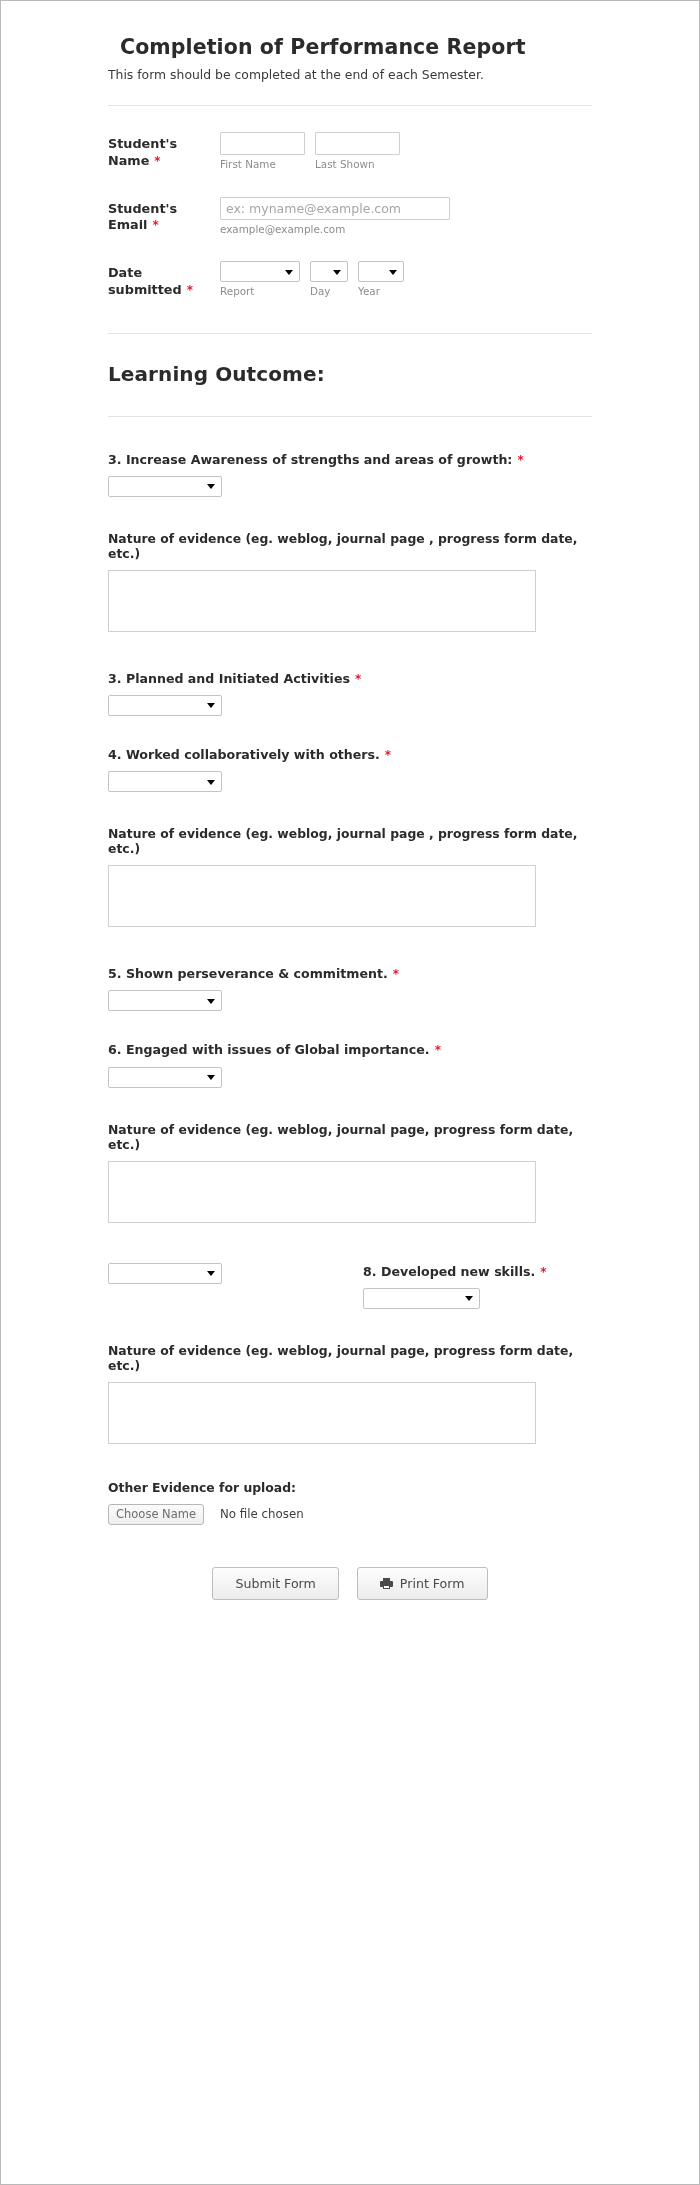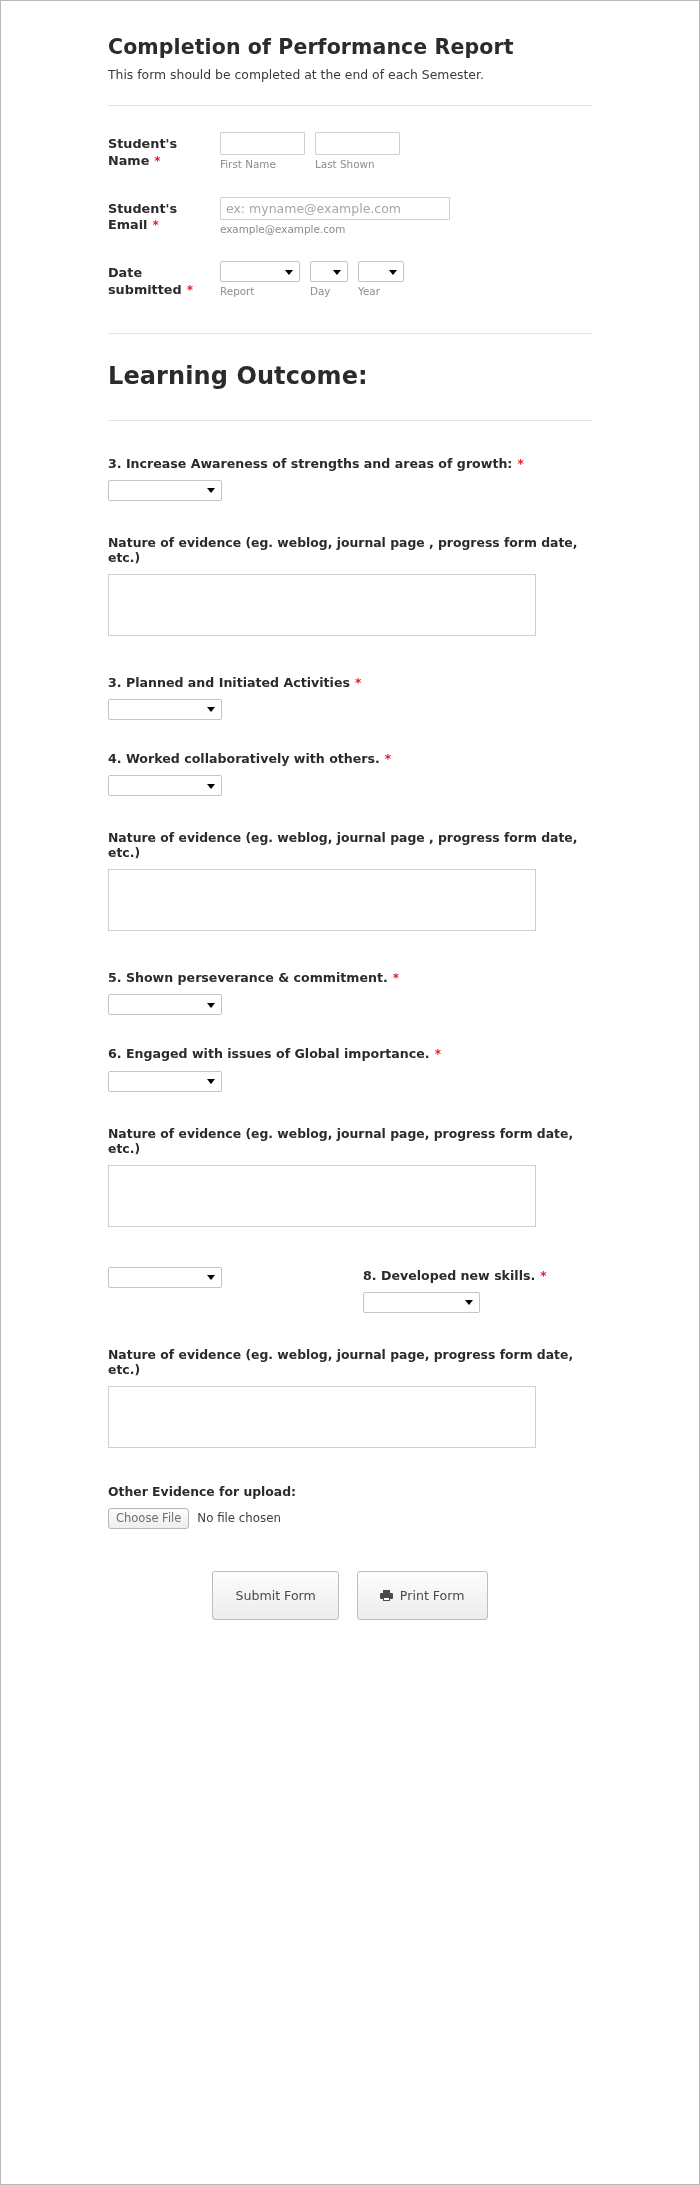--- a/index.html
+++ b/index.html
@@ -27,21 +27,21 @@
     box-sizing: border-box;
     padding: 28px 0 0 0;
   }
 
   
   .form-title {
     font-size: 20.5px;
     font-weight: bold;
     color: #2b2b2b;
     letter-spacing: 0.1px;
-    margin: 6px 0 0 8px;
+    margin: 6px 0 0 20px;
     line-height: 1.25;
   }
   .form-subtitle {
     font-size: 12.4px;
     color: #3a3a3a;
     margin: 6px 0 0 8px;
     line-height: 1.35;
   }
   .divider {
     border: none;
@@ -126,21 +126,21 @@
   .sel-month { width: 80px; }
   .sel-day   { width: 38px; }
   .sel-year  { width: 46px; }
   .date-group { display: flex; }
   .date-col { margin-right: 10px; }
   .sel-outcome { width: 114px; height: 21px; }
   .sel-wide { width: 117px; }
 
   
   .section-head {
-    font-size: 24px;
+    font-size: 20px;
     font-weight: bold;
     color: #2b2b2b;
     margin: 28px 0 0 8px;
     letter-spacing: 0.1px;
   }
   .section-head .colon { font-weight: bold; }
 
   
   .question-block { margin-top: 34px; padding-left: 8px; }
   .question-label {
@@ -191,38 +191,38 @@
     background: linear-gradient(#fbfbfb, #eeeeee);
     border: 1px solid #b6b6b6;
     border-radius: 3px;
     padding: 2px 7px 3px 7px;
     line-height: 1.25;
     cursor: default;
   }
   .no-file-text {
     font-size: 11.8px;
     color: #3d3d3d;
-    margin-left: 8px;
+    margin-left: 16px;
   }
 
   
   .footer-buttons {
     display: flex;
     justify-content: center;
     gap: 18px;
     margin-top: 42px;
   }
   .btn {
     font-family: "DejaVu Sans", "Liberation Sans", sans-serif;
     font-size: 12.6px;
     color: #4a4a4a;
     background: linear-gradient(#fdfdfd, #ececec);
     border: 1px solid #bdbdbd;
     border-radius: 3px;
-    padding: 16px 22px;
+    padding: 8px 22px;
     cursor: default;
     display: flex;
     align-items: center;
     gap: 7px;
   }
   .printer-glyph {
     display: inline-block;
     width: 13px; height: 11px;
     position: relative;
   }
@@ -394,21 +394,21 @@
     </div>
 
     <div class="evidence-block">
       <div class="evidence-label">Nature of evidence (eg. weblog, journal page, progress form date, etc.)</div>
       <textarea class="evidence-area" style=""></textarea>
     </div>
 
     <div class="upload-block">
       <div class="upload-label">Other  Evidence for upload:</div>
       <div class="file-row">
-        <button class="choose-file-btn">Choose File</button>
+        <button class="choose-file-btn">Choose Name</button>
         <span class="no-file-text">No file chosen</span>
       </div>
     </div>
 
     <div class="footer-buttons">
       <button class="btn">
         <span>Submit Form</span>
       </button>
       <button class="btn">
         <span class="printer-glyph">

